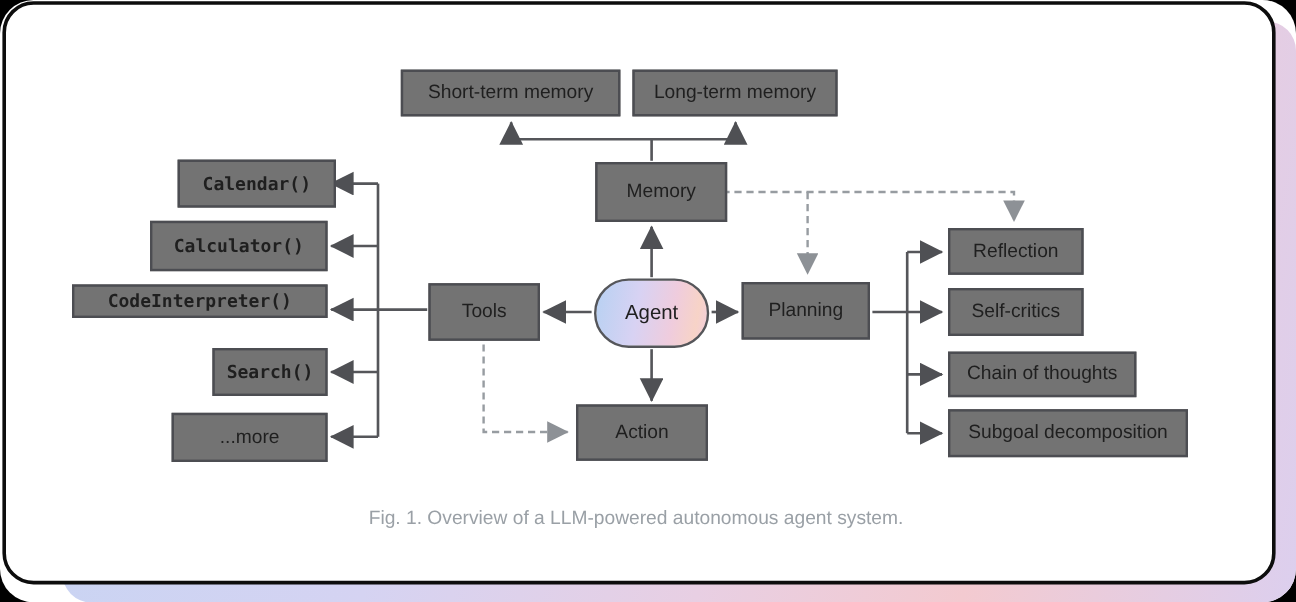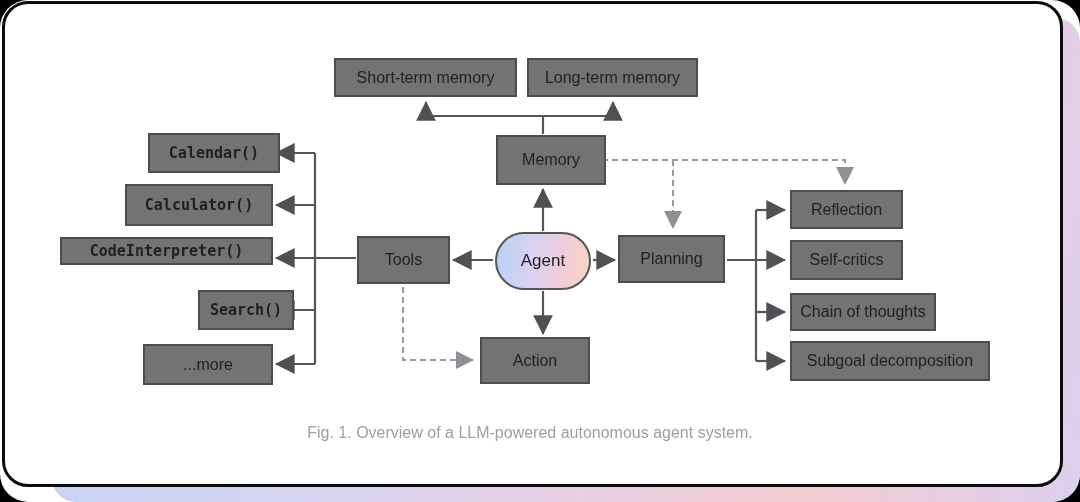--- a/index.html
+++ b/index.html
@@ -105,28 +105,28 @@
       </g>
     </svg>
 
     <div class="node" style="left:334px; top:58px;  width:183px; height:39px;">Short-term memory</div>
     <div class="node" style="left:527px; top:58px;  width:171px; height:39px;">Long-term memory</div>
     <div class="node" style="left:496px; top:135px; width:110px;  height:50px;">Memory</div>
 
     <div class="node mono" style="left:148px; top:133px; width:132px; height:40px;">Calendar()</div>
     <div class="node mono" style="left:125px; top:184px; width:148px; height:42px;">Calculator()</div>
     <div class="node mono" style="left:60px;  top:237px; width:213px; height:28px;text-align:right;">CodeInterpreter()</div>
-    <div class="node mono" style="left:177px; top:290px; width:96px;  height:40px;margin-left:21px;">Search()</div>
+    <div class="node mono" style="left:177px; top:290px; width:96px;  height:40px;">Search()</div>
     <div class="node" style="left:143px; top:344px; width:130px; height:41px;">...more</div>
 
     <div class="node" style="left:357px; top:236px; width:93px;  height:48px;">Tools</div>
     <div class="node agent" style="left:495px; top:232px; width:96px;  height:58px;">Agent</div>
     <div class="node" style="left:618px; top:235px; width:107px; height:48px;">Planning</div>
     <div class="node" style="left:480px; top:337px; width:110px; height:47px;">Action</div>
 
     <div class="node" style="left:790px; top:190px; width:113px; height:39px;">Reflection</div>
     <div class="node" style="left:790px; top:240px; width:113px; height:40px;">Self-critics</div>
-    <div class="node" style="left:790px; top:293px; width:146px; height:38px;">Chain of thoughts</div>
+    <div class="node" style="left:790px; top:293px; width:157px; height:38px;">Chain of thoughts</div>
     <div class="node" style="left:790px; top:341px; width:200px; height:40px;">Subgoal decomposition</div>
 
     <div class="caption">Fig. 1. Overview of a LLM-powered autonomous agent system.</div>
   </div>
 </div>
 
 </body></html>

